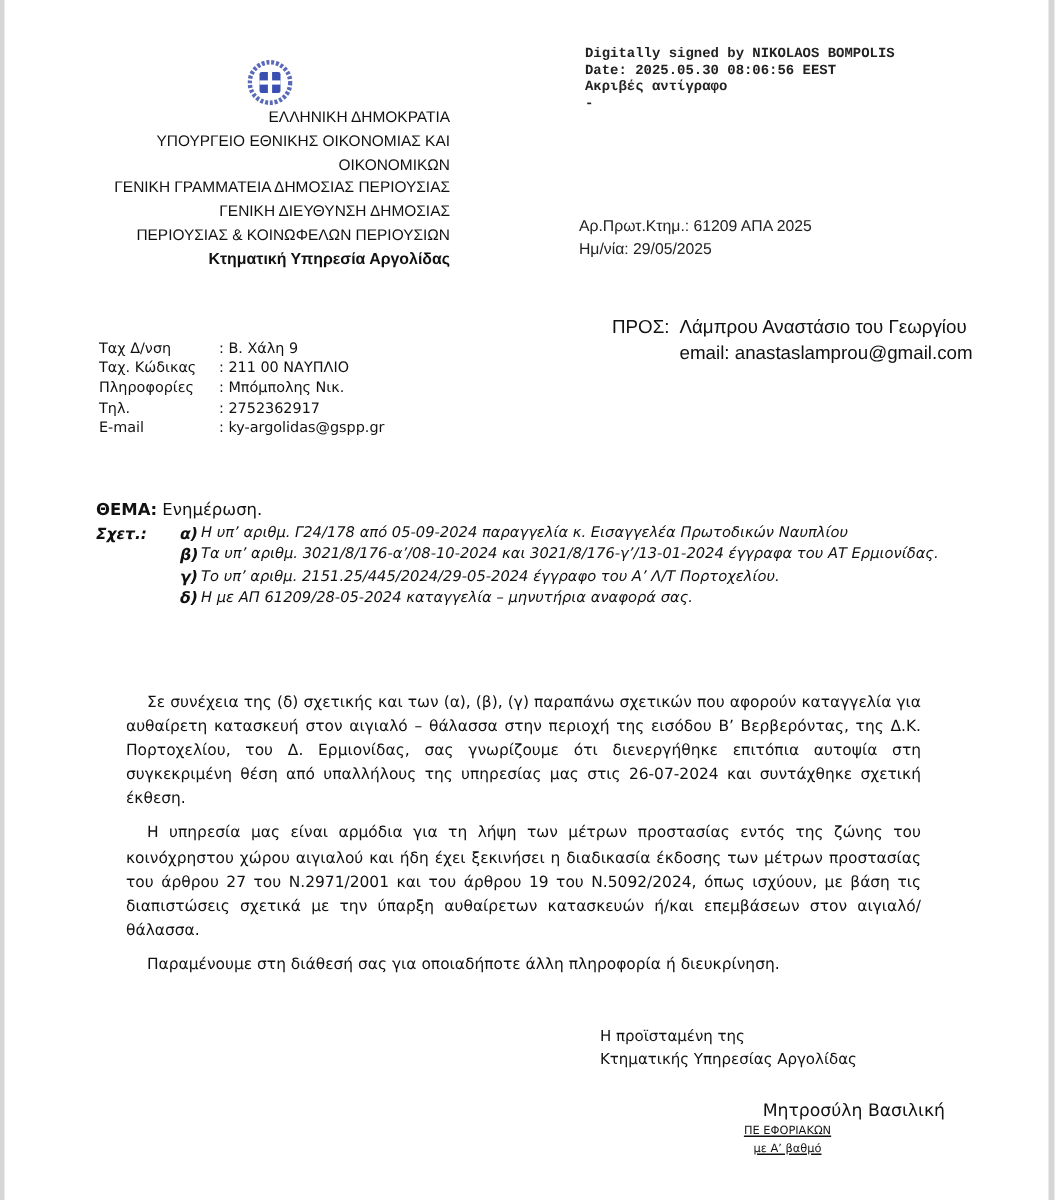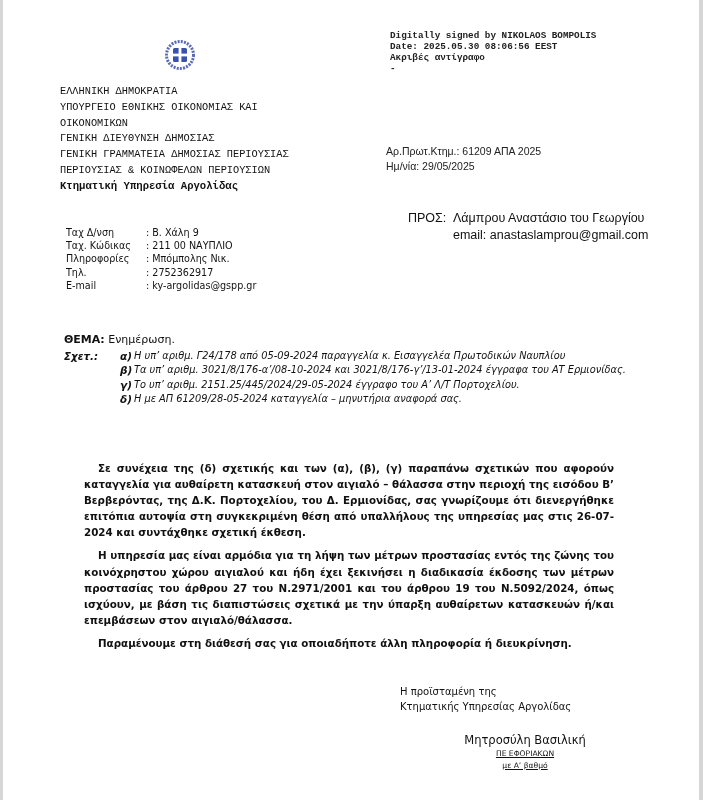--- a/index.html
+++ b/index.html
@@ -9,21 +9,21 @@
     position:relative;
   }
   .edge-left { position:absolute; left:0; top:0; width:3px; height:800px; background:#d6d6d6; }
   .edge-right { position:absolute; right:0; top:0; width:4px; height:800px; background:#d6d6d6; }
   .abs { position:absolute; }
 
   .sig { left:346px; top:30px; font-family:"Liberation Mono", monospace; font-size:9.3px; font-weight:bold; line-height:11px; color:#222; white-space:pre;margin-left:44px; }
 
   .emblem { left:165px; top:40px; width:30px; height:30px; }
 
-  .header { left:60px; top:84px; width:240px; text-align:left; font-family:Liberation Mono, monospace; font-size:10.3px; line-height:15.8px; color:#111; }
+  .header { left:60px; top:71px; width:240px; text-align:right; font-family:Liberation Sans, sans-serif; font-size:10.3px; line-height:15.8px; color:#111; }
   .header .dept { font-weight:bold; font-size:10.6px; }
 
   .protocol { left:386px; top:144px; font-family:Liberation Sans, sans-serif; font-size:10.5px; line-height:15px; color:#222; }
 
   .recipient { left:360px; top:210px; font-family:"Liberation Sans", sans-serif; font-size:12.5px; line-height:17px; color:#111;margin-left:48px; }
   .recipient .row { display:flex; }
   .recipient .lbl { width:45px; }
 
   .contact { left:66px; top:226px; font-family:"DejaVu Sans", sans-serif; font-size:9.6px; line-height:13.2px; color:#111; }
   .contact .row { display:flex; }
@@ -33,25 +33,25 @@
   .subject .s-title { font-size:11px; }
   .subject .s-title b { font-weight:bold; }
   .rel { display:flex; margin-top:1px;justify-content:center; }
   .rel .rlbl { width:56px; font-weight:bold; font-style:italic; }
   .rel ul { list-style:none; margin:0; padding:0; font-style:italic; font-size:9.8px; line-height:14.5px; }
   .rel li { display:flex; width:560px; }
   .rel li .m { font-weight:bold; font-size:10.5px; width:14px; flex:0 0 auto; }
   .rel li .t { flex:1; }
 
   .body-text { left:84px; top:460px; width:530px; font-family:"DejaVu Sans", sans-serif; font-size:10.3px; line-height:16.1px; color:#111; }
-  .body-text p { margin:0 0 7px 0; text-align:justify; text-indent:14px;font-weight:bold; }
+  .body-text p { margin:0 0 7px 0; text-align:justify; text-indent:14px; }
 
   .sign-title { left:400px; top:684px; width:250px; text-align:left; font-family:"DejaVu Sans", sans-serif; font-size:10px; line-height:15px; color:#111; }
   .sign-name { left:420px; top:732px; width:210px; text-align:center; font-family:"DejaVu Sans", sans-serif; color:#111; }
-  .sign-name .n { font-size:11.5px; line-height:16px; }
+  .sign-name .n { font-size:11.5px; line-height:16px;text-align:right; }
   .sign-name .r { font-size:7.6px; line-height:12px;text-decoration:underline; }
 </style>
 </head>
 <body>
 
 <div class="edge-left"></div>
 <div class="edge-right"></div>
 
 <div class="abs sig"><div>Digitally signed by NIKOLAOS BOMPOLIS</div><div>Date: 2025.05.30 08:06:56 EEST</div><div>Ακριβές αντίγραφο</div><div>-</div></div>
 
@@ -61,22 +61,22 @@
     <rect x="8" y="8" width="14" height="14" rx="1.5" fill="#3b4fb0"></rect>
     <rect x="13.6" y="8" width="2.8" height="14" fill="#ffffff"></rect>
     <rect x="8" y="13.6" width="14" height="2.8" fill="#ffffff"></rect>
   </svg>
 </div>
 
 <div class="abs header">
   <div>ΕΛΛΗΝΙΚΗ ΔΗΜΟΚΡΑΤΙΑ</div>
   <div>ΥΠΟΥΡΓΕΙΟ ΕΘΝΙΚΗΣ ΟΙΚΟΝΟΜΙΑΣ ΚΑΙ</div>
   <div>ΟΙΚΟΝΟΜΙΚΩΝ</div>
+  <div>ΓΕΝΙΚΗ ΓΡΑΜΜΑΤΕΙΑ ΔΗΜΟΣΙΑΣ ΠΕΡΙΟΥΣΙΑΣ</div>
   <div>ΓΕΝΙΚΗ ΔΙΕΥΘΥΝΣΗ ΔΗΜΟΣΙΑΣ</div>
-  <div>ΓΕΝΙΚΗ ΓΡΑΜΜΑΤΕΙΑ ΔΗΜΟΣΙΑΣ ΠΕΡΙΟΥΣΙΑΣ</div>
   <div>ΠΕΡΙΟΥΣΙΑΣ &amp; ΚΟΙΝΩΦΕΛΩΝ ΠΕΡΙΟΥΣΙΩΝ</div>
   <div class="dept">Κτηματική Υπηρεσία Αργολίδας</div>
 </div>
 
 <div class="abs protocol">
   <div>Αρ.Πρωτ.Κτημ.: 61209 ΑΠΑ 2025</div>
   <div>Ημ/νία: 29/05/2025</div>
 </div>
 
 <div class="abs recipient">

